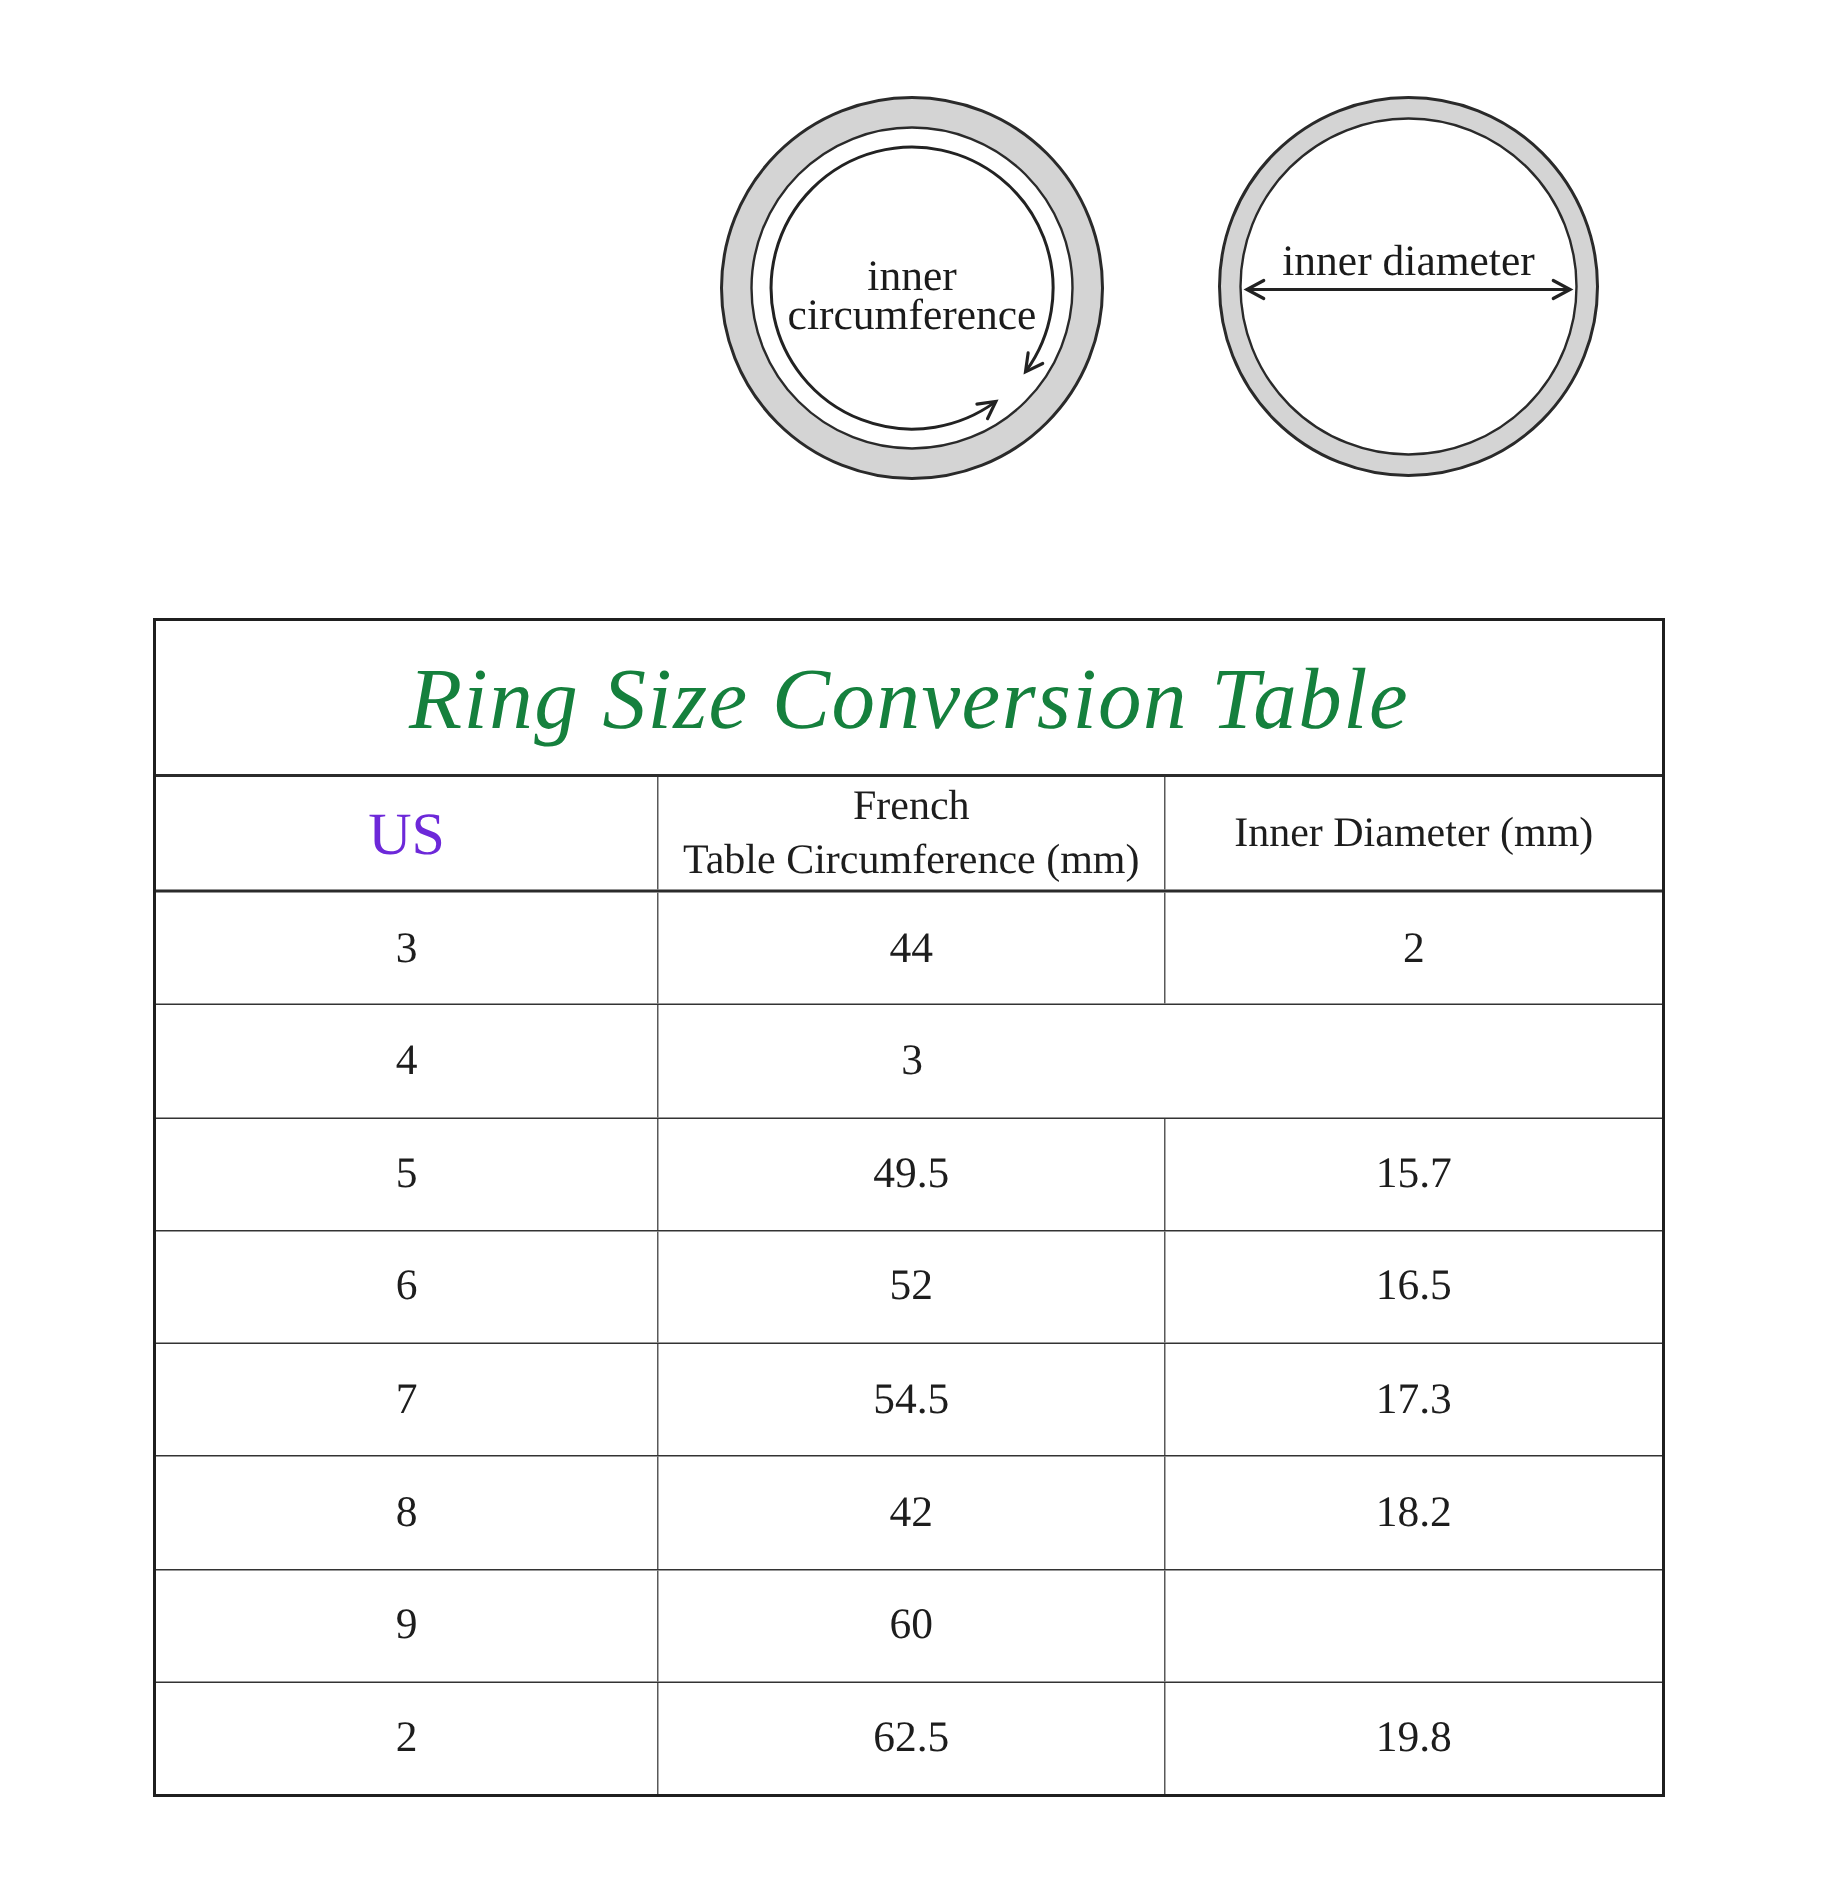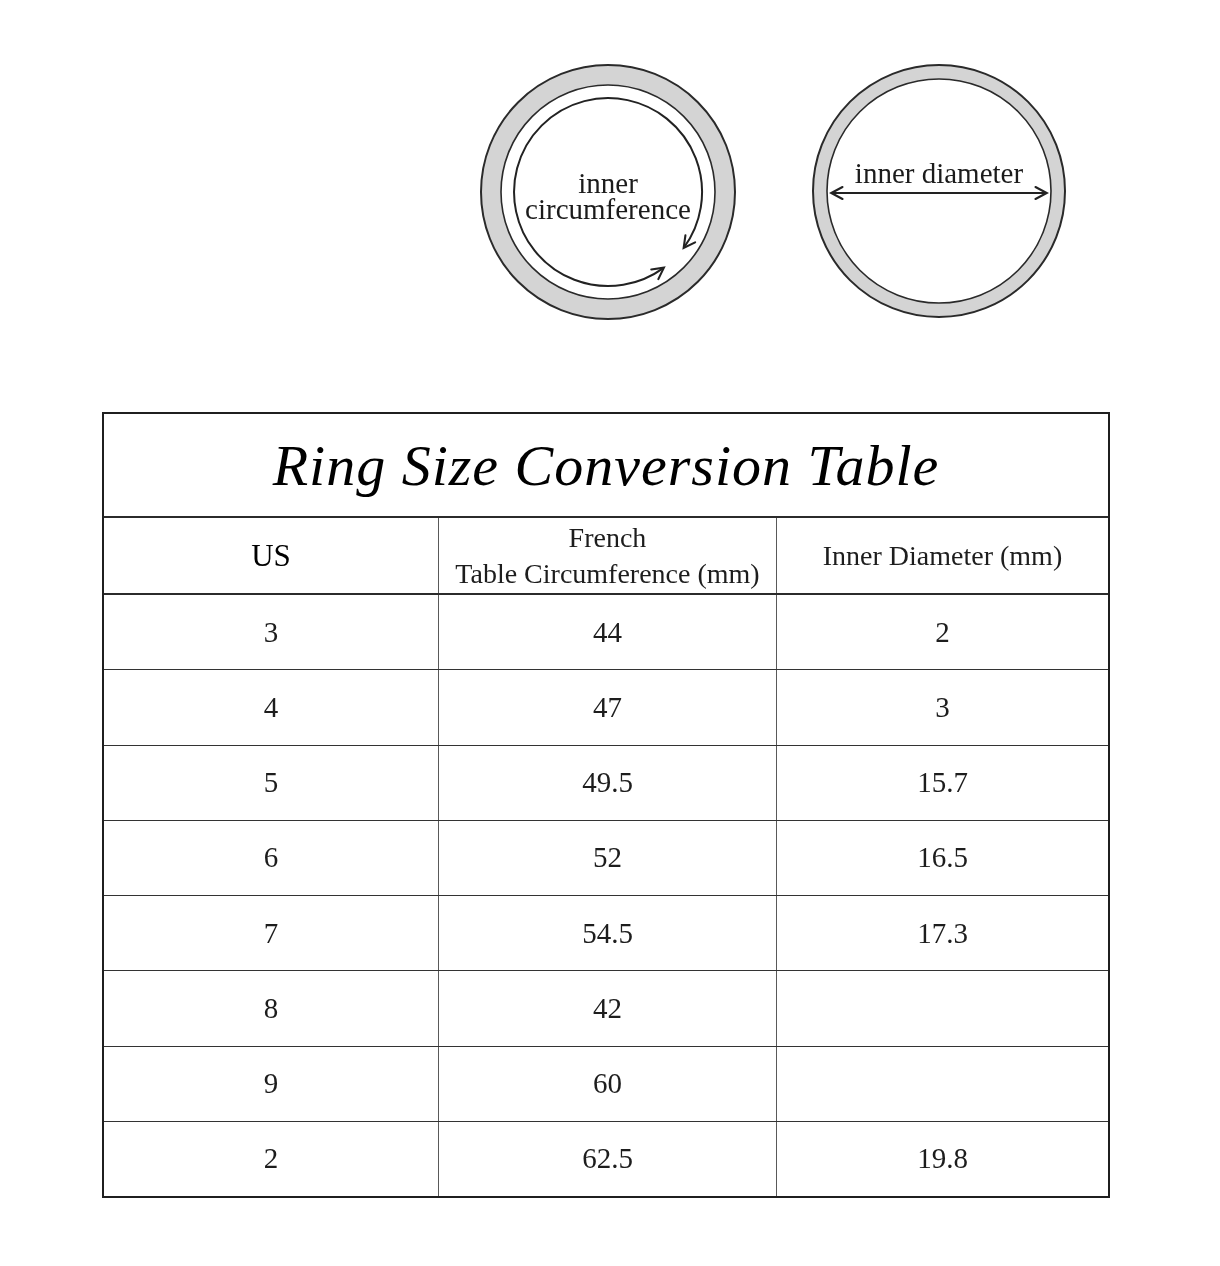--- a/index.html
+++ b/index.html
@@ -29,39 +29,39 @@
   }
   .title-row {
     flex: 0 0 102px;
     border-bottom: 2px solid #2b2b2b;
     display: flex; align-items: center; justify-content: center;
   }
   .title-text {
     font-style: italic;
     font-size: 58px;
     letter-spacing: 1px;
-    color: #000000;
+    color: #15803d;
     white-space: nowrap;
   }
   .grid-row {
     display: grid;
     grid-template-columns: 335px 338px 1fr;
   }
   .header-row {
     flex: 0 0 75px;
     border-bottom: 2px solid #2b2b2b;
   }
   .cell {
     display: flex; align-items: center; justify-content: center;
     text-align: center;
     box-sizing: border-box;
   }
   .cell.c1, .cell.c2 { border-right: 1.5px solid #595959; }
   .header-cell { font-size: 28px; line-height: 36px; }
-  .us-text { color: #000000; font-size: 31px; }
+  .us-text { color: #6d28d9; font-size: 40px; }
   .data-row { flex: 1 1 0; border-bottom: 1.5px solid #333333; }
   .data-row:last-child { border-bottom: none; }
   .data-cell { font-size: 29px; }
 </style>
 </head>
 <body>
 
 <svg class="ring-svg" style="left:478px; top:62px;" width="260" height="260" viewBox="0 0 260 260">
   <defs>
     <marker id="chev1" viewBox="0 0 12 12" refX="9" refY="6" markerWidth="9" markerHeight="9" orient="auto-start-reverse">
@@ -110,41 +110,41 @@
 
   <div style="display:flex; flex-direction:column; flex:1 1 auto;">
 
   <div class="grid-row data-row">
       <div class="cell data-cell c1" data-cell="us">3</div>
       <div class="cell data-cell c2" data-cell="french">44</div>
       <div class="cell data-cell c3" data-cell="diameter">2</div>
     </div>
       <div class="grid-row data-row">
       <div class="cell data-cell c1" data-cell="us">4</div>
-      <div class="cell data-cell c2" data-cell="french">47</div>
       <div class="cell data-cell c3" data-cell="diameter">3</div>
     </div>
       <div class="grid-row data-row">
       <div class="cell data-cell c1" data-cell="us">5</div>
       <div class="cell data-cell c2" data-cell="french">49.5</div>
       <div class="cell data-cell c3" data-cell="diameter">15.7</div>
     </div>
       <div class="grid-row data-row">
       <div class="cell data-cell c1" data-cell="us">6</div>
       <div class="cell data-cell c2" data-cell="french">52</div>
       <div class="cell data-cell c3" data-cell="diameter">16.5</div>
     </div>
       <div class="grid-row data-row">
       <div class="cell data-cell c1" data-cell="us">7</div>
       <div class="cell data-cell c2" data-cell="french">54.5</div>
       <div class="cell data-cell c3" data-cell="diameter">17.3</div>
     </div>
       <div class="grid-row data-row">
       <div class="cell data-cell c1" data-cell="us">8</div>
       <div class="cell data-cell c2" data-cell="french">42</div>
+      <div class="cell data-cell c3" data-cell="diameter">18.2</div>
     </div>
       <div class="grid-row data-row">
       <div class="cell data-cell c1" data-cell="us">9</div>
       <div class="cell data-cell c2" data-cell="french">60</div>
     </div>
       <div class="grid-row data-row">
       <div class="cell data-cell c1" data-cell="us">2</div>
       <div class="cell data-cell c2" data-cell="french">62.5</div>
       <div class="cell data-cell c3" data-cell="diameter">19.8</div>
     </div>

